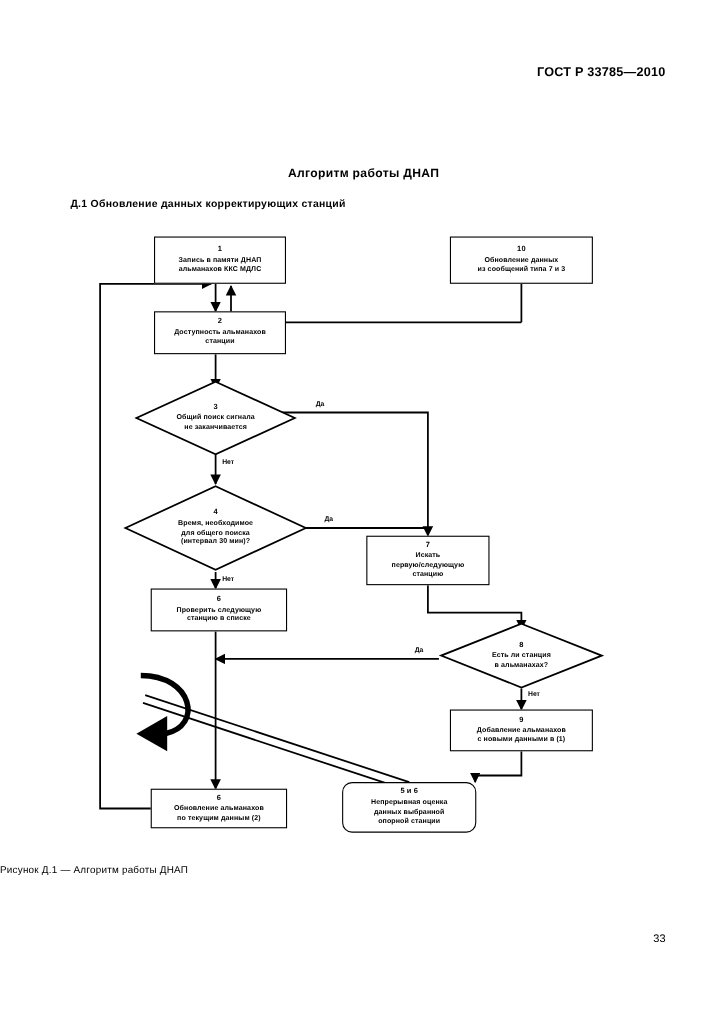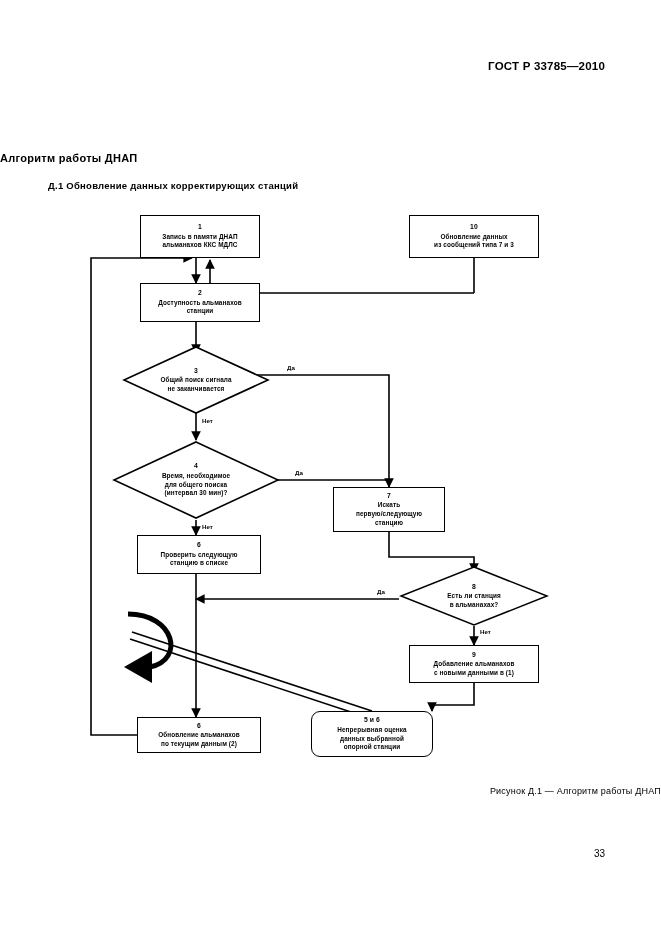--- a/index.html
+++ b/index.html
@@ -36,38 +36,39 @@
     font-size: 10px;
     font-weight: bold;
     line-height: 17px;
   }
   .annex-block .line2 { font-weight: bold; }
   .annex-title {
     position: absolute;
     top: 152px;
     left: 0;
     width: 661px;
+    text-align: center;
     font-size: 11px;
     font-weight: bold;
     letter-spacing: 0.3px;
   }
   .section-head {
     position: absolute;
     top: 180px;
-    left: 48px;
+    left: 64px;
     font-size: 9.5px;
     font-weight: bold;
     letter-spacing: 0.25px;
   }
   .figure-caption {
     position: absolute;
     top: 786px;
     left: 0;
     width: 661px;
-    text-align: right;
+    text-align: left;
     font-size: 9px;
     letter-spacing: 0.2px;
   }
   .page-number {
     position: absolute;
     top: 848px;
     right: 56px;
     font-size: 10px;
   }
 

